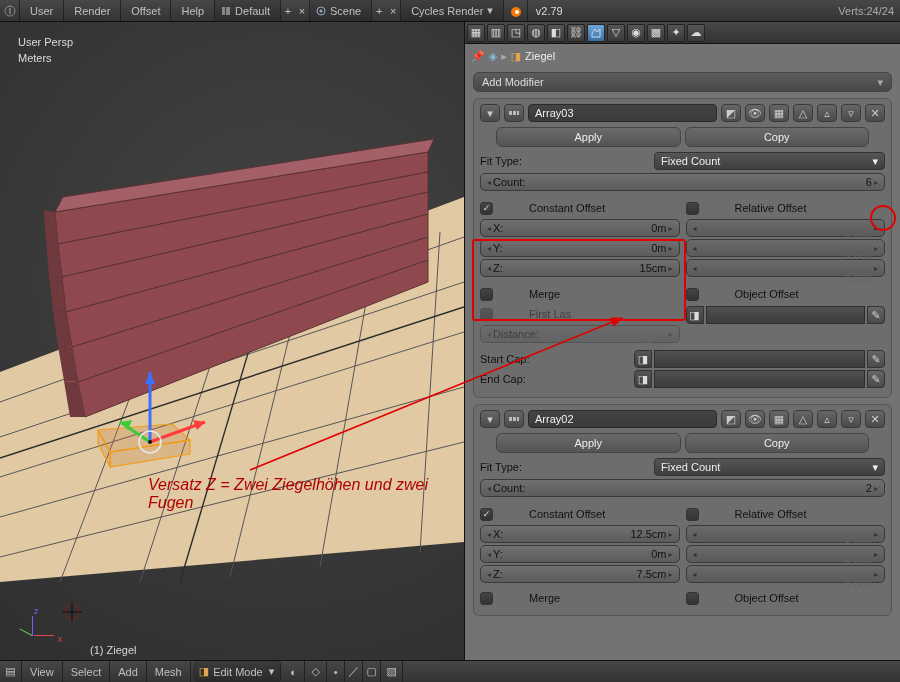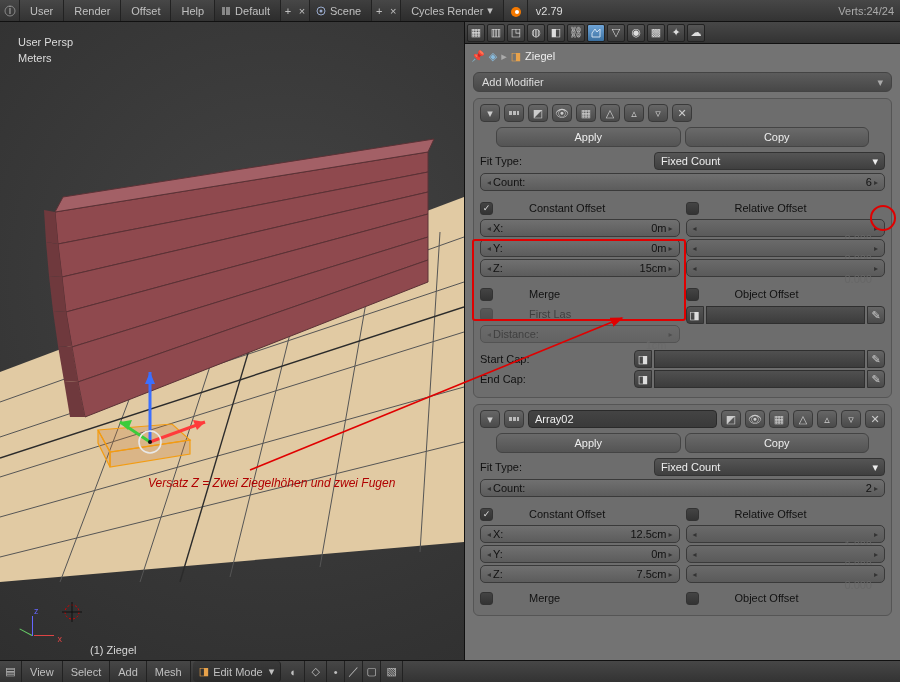--- a/index.html
+++ b/index.html
@@ -24,21 +24,21 @@
   .top-header .addx { border-right: 1px solid #222; }
   .top-header .addx div { width: 14px; text-align: center; }
   .top-header .lbl { padding: 0 8px; color: #ddd; }
   .top-header .verts { margin-left: auto; padding-right: 6px; color: #aaa; }
 
   
   .main { display: flex; height: calc(100% - 22px - 22px); }
   .viewport { flex: 1; position: relative; background: radial-gradient(circle at 60% 40%, #444 0%, #353535 70%, #2f2f2f 100%); }
   .viewport-info { position: absolute; top: 12px; left: 18px; color: #dcdcdc; line-height: 16px; }
   .viewport-footer-lbl { position: absolute; bottom: 4px; left: 90px; color: #d8d8d8; }
-  .annot { position: absolute; top: 454px; left: 148px; color: #b00000; font-style: italic; font-size: 12px; }
+  .annot { position: absolute; top: 454px; left: 148px; color: #b00000; font-style: italic; font-size: 16px; }
 
   .axes { position: absolute; bottom: 10px; left: 16px; width: 40px; height: 40px; }
   .axes .x { position: absolute; bottom: 14px; left: 18px; width: 20px; height: 1px; background: #d44; }
   .axes .y { position: absolute; bottom: 14px; left: 2px; width: 14px; height: 1px; background: #6c6; transform: rotate(28deg); transform-origin: right center; }
   .axes .z { position: absolute; bottom: 14px; left: 16px; width: 1px; height: 20px; background: #66f; }
   .axes span { position: absolute; font-size: 9px; }
   .axes .lx { bottom: 6px; right: -6px; color: #d44; }
   .axes .lz { top: -4px; left: 18px; color: #66f; }
 
   
@@ -316,20 +316,23 @@
       <div class="mod-block">
         <div class="mod-header">
           <div class="hdr-btn">▾</div>
           <div class="hdr-btn">
             <svg width="12" height="12" viewBox="0 0 12 12">
                 <rect x="1" y="4" width="3" height="4" fill="#bbb"></rect>
                 <rect x="5" y="4" width="3" height="4" fill="#bbb"></rect>
                 <rect x="9" y="4" width="2" height="4" fill="#bbb"></rect>
               </svg>
           </div>
+          <div class="mod-name-field">
+            <span>Array03</span>
+          </div>
           <div class="hdr-btn">◩</div>
           <div class="hdr-btn">👁</div>
           <div class="hdr-btn">▦</div>
           <div class="hdr-btn">△</div>
           <div class="hdr-btn">▵</div>
           <div class="hdr-btn">▿</div>
           <div class="hdr-btn">✕</div>
         </div>
 
         <div class="btn-row">

